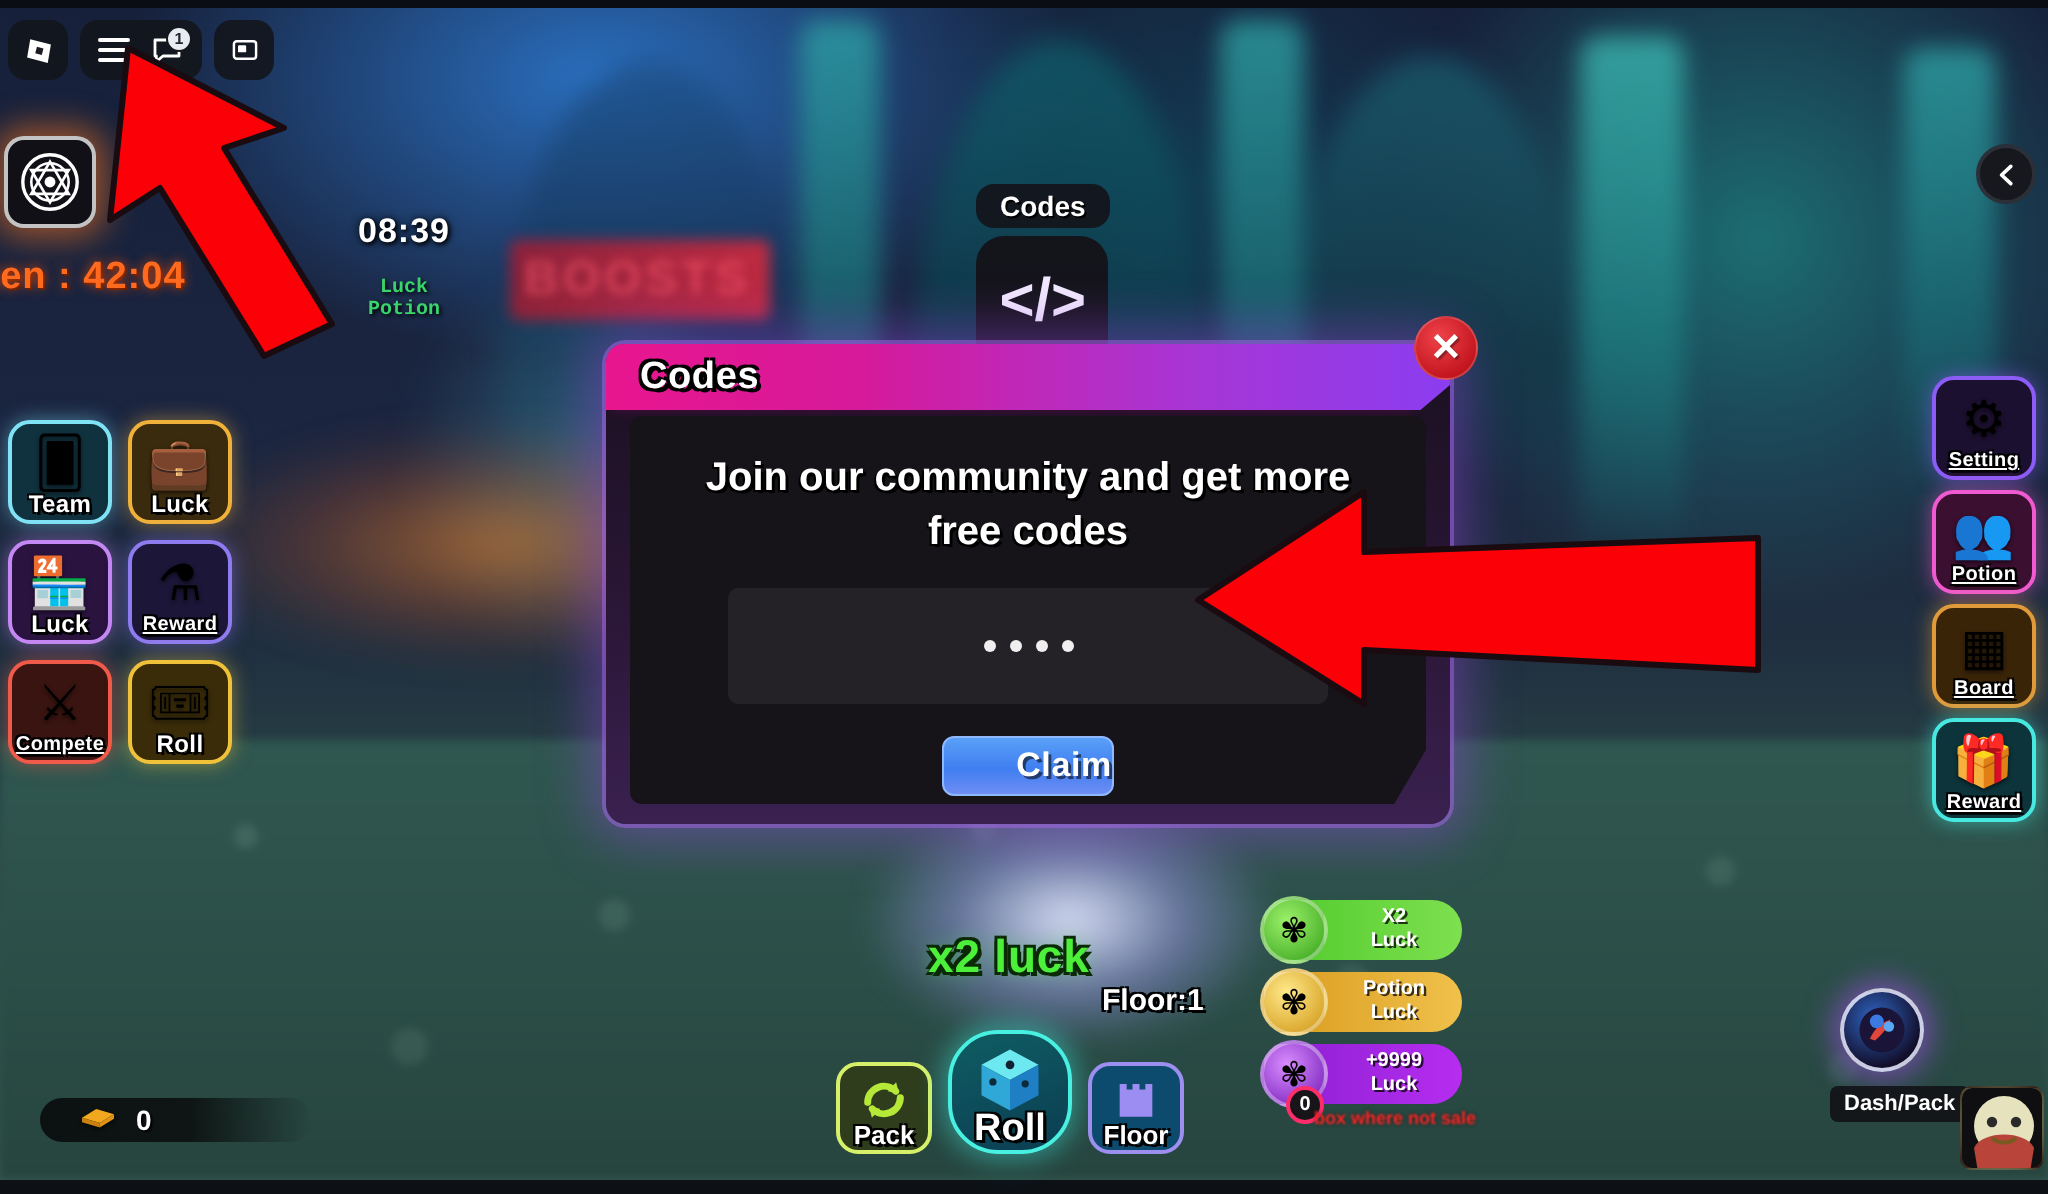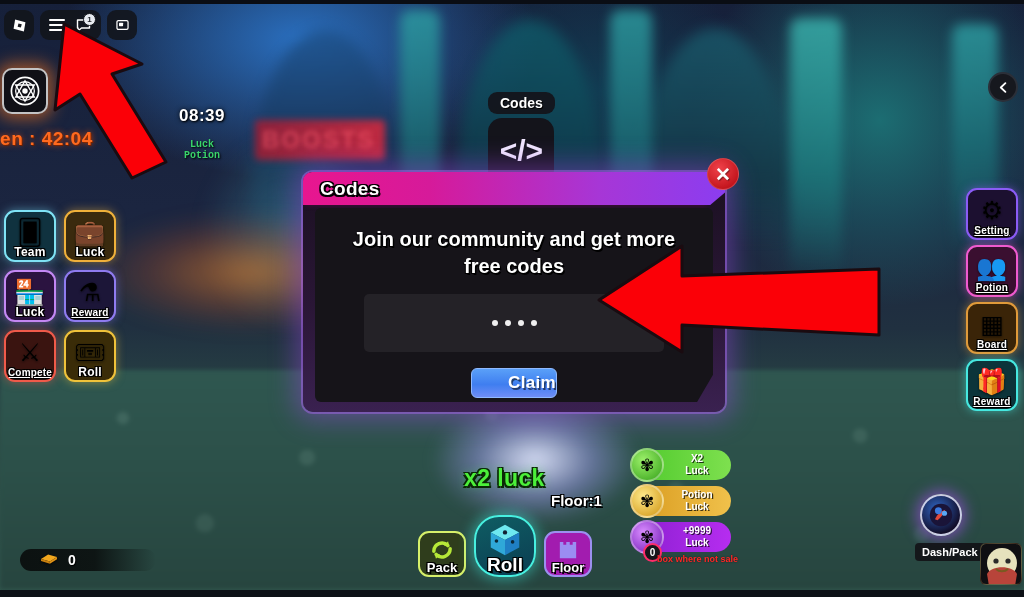--- a/index.html
+++ b/index.html
@@ -258,21 +258,21 @@
     position: absolute; bottom: 0px; left: 0; right: 0; text-align: center;
     font-size: 13px; font-weight: 800; color: #fff;
     text-shadow: 1.6px 1.6px 0 #000, -1.2px 1.2px 0 #000, 1.2px -1.2px 0 #000, -1.2px -1.2px 0 #000;
   }
   .ctl-auto { width: 48px; height: 46px; background: #2f3d1c; border-color: #d7f06a; }
   .ctl-roll {
     width: 62px; height: 62px; background: linear-gradient(160deg,#0f5d63,#0b3d52);
     border-color: #47f0e0; box-shadow: 0 0 13px 3px rgba(60,230,220,.45); border-radius: 25px;
   }
   .ctl-roll .label { font-size: 19px; bottom: -1px; }
-  .ctl-floor { width: 48px; height: 46px; background: #a21caf; border-color: #9c8ff0; }
+  .ctl-floor { width: 48px; height: 46px; background: #0c4a6e; border-color: #9c8ff0; }
 
   
   .pills { position: absolute; left: 633px; top: 450px; display: flex; flex-direction: column; gap: 6px; z-index: 22; }
   .pill { position: relative; width: 98px; height: 30px; border-radius: 15px; display: flex; align-items: center; }
   .pill .circ {
     position: absolute; left: -3px; top: -2px; width: 34px; height: 34px; border-radius: 50%;
     display: flex; align-items: center; justify-content: center;
     border: 2px solid rgba(255,255,255,.35); font-size: 17px;
   }
   .pill .txt {

